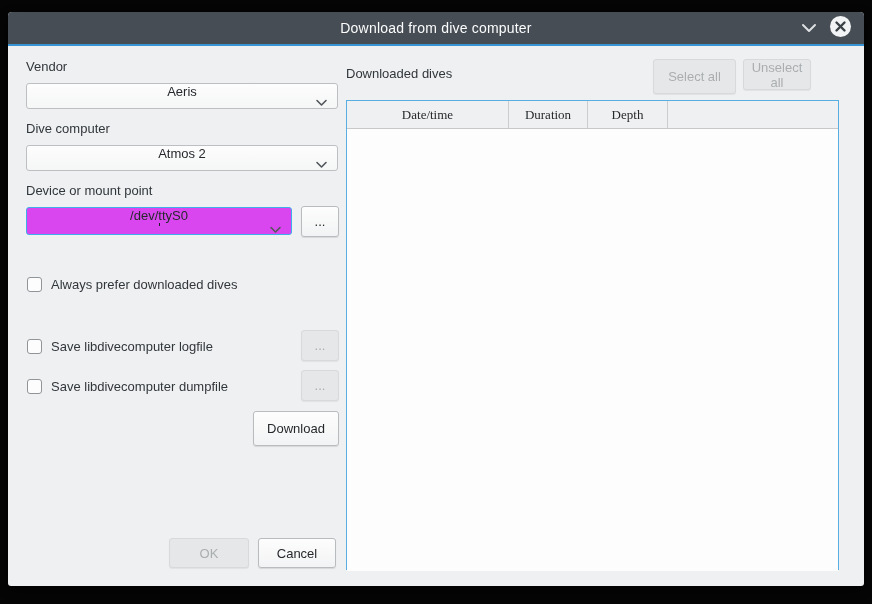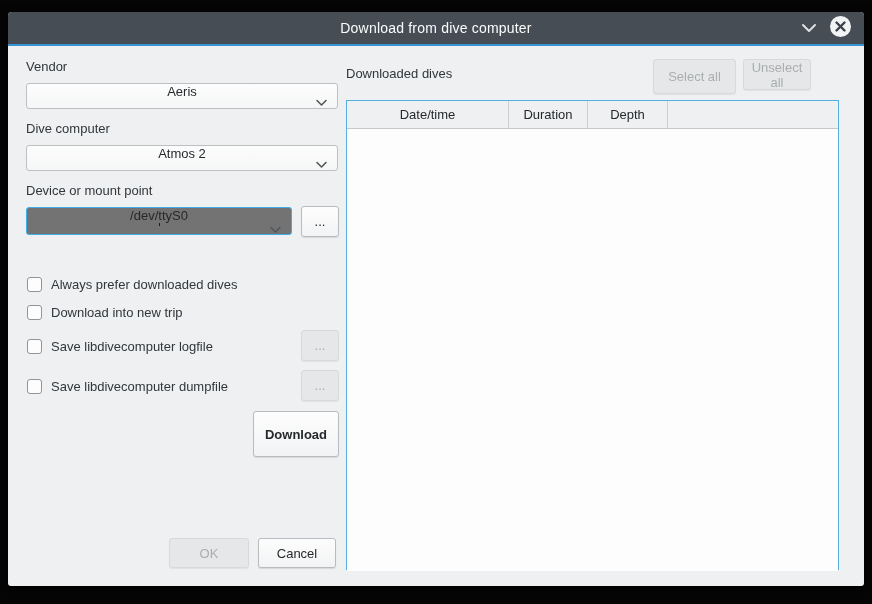--- a/index.html
+++ b/index.html
@@ -61,21 +61,21 @@
     border-radius: 3px;
     display: flex;
     align-items: center;
     padding: 0 9px;
     font-size: 13px;
     color: #26292c;
     flex-direction: column;
   }
   .lineedit.focused {
     border: 1px solid #3daee9;
-    background: #737373;
+    background: #d946ef;
   }
   .combo .chev, .lineedit .chev {
     margin-left: auto;
     display: flex;
     align-items: center;
   }
   .caret {
     width: 1px; height: 15px;
     background: #1b1e20;
     margin-left: 1px;
@@ -138,20 +138,21 @@
     border-bottom: 1px solid #c6c8ca;
     font-size: 13px;
     color: #26292c;
   }
   .th {
     box-sizing: border-box;
     display: flex;
     align-items: center;
     justify-content: center;
     border-right: 1px solid #cbcdcf;
+    font-family: Liberation Serif, serif;
   }
   .th:last-child { border-right: none; }
   .tbody { background: #fdfdfd; height: 442px; }
 </style>
 </head>
 <body>
 
 <div class="dialog">
 
   <div class="titlebar">
@@ -211,38 +212,34 @@
   </div>
 
   <button class="btn" style="left:293px; top:194px; width:38px; height:31px;">...</button>
 
 
   <div class="check-row" style="top:264px;">
     <span class="checkbox"></span>
     <span>Always prefer downloaded dives</span>
   </div>
 
-  <div class="check-row" style="top:292px;">
-    <span class="checkbox"></span>
-    <span>Download into new trip</span>
-  </div>
 
   <div class="check-row" style="top:326px;">
     <span class="checkbox"></span>
     <span>Save libdivecomputer logfile</span>
   </div>
   <button class="btn disabled" style="left:293px; top:318px; width:38px; height:31px;">...</button>
 
   <div class="check-row" style="top:366px;">
     <span class="checkbox"></span>
     <span>Save libdivecomputer dumpfile</span>
   </div>
   <button class="btn disabled" style="left:293px; top:358px; width:38px; height:31px;">...</button>
 
-  <button class="btn" style="left:245px; top:399px; width:86px; height:46px;font-weight:bold;">Download</button>
+  <button class="btn" style="left:245px; top:399px; width:86px; height:35px;">Download</button>
 
   <button class="btn disabled" style="left:161px; top:526px; width:80px; height:30px;">OK</button>
   <button class="btn" style="left:250px; top:526px; width:78px; height:30px;">Cancel</button>
 
   <span class="panel-heading" style="left:338px; top:54px;">Downloaded dives</span>
 
   <button class="btn disabled" style="left:645px; top:47px; width:83px; height:35px;text-align:right;">Select all</button>
   <button class="btn disabled" style="left:735px; top:47px; width:68px; height:31px;">Unselect all</button>
 
   <div class="dives-table">

